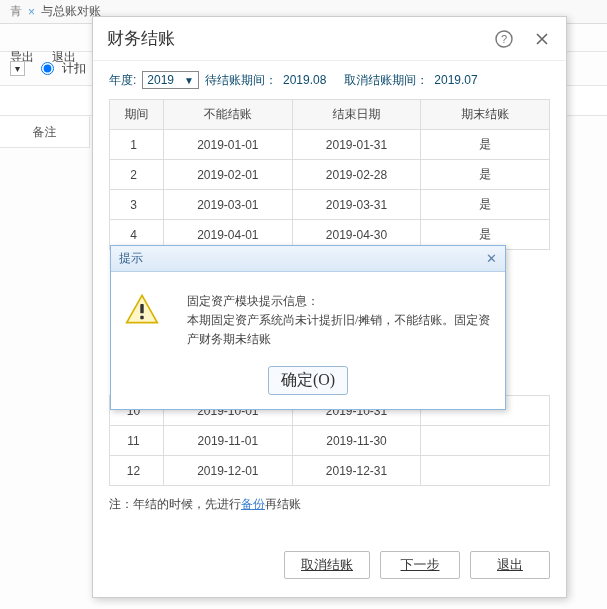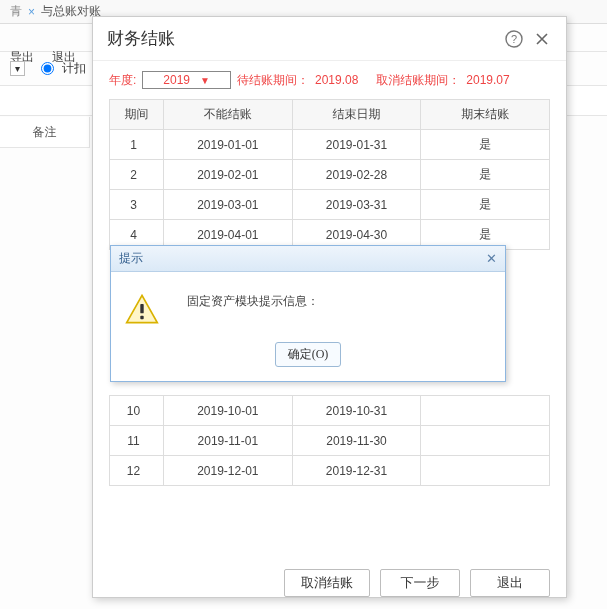--- a/index.html
+++ b/index.html
@@ -78,44 +78,45 @@
     background: #fff;
     border: 1px solid #ccc;
     box-shadow: 2px 2px 8px rgba(0,0,0,0.2);
     display: flex; flex-direction: column;
   }
   .modal-header {
     height: 44px;
     display: flex; align-items: center;
     padding: 0 14px;
     border-bottom: 1px solid #eee;
+    gap: 10px;
   }
   .modal-title { font-size: 17px; color: #333; flex: 1; }
   .modal-header .hicon {
     width: 20px; height: 20px;
     display: flex; align-items: center; justify-content: center;
     cursor: pointer; color: #666; font-size: 15px;
     margin-left: 8px;
   }
   .modal-body {
     flex: 1;
     padding: 6px 16px 10px 16px;
     overflow: hidden;
     position: relative;
   }
   .year-row {
     display: flex; align-items: center;
     height: 26px;
     margin-bottom: 6px;
     gap: 6px;
-    color: #ef4444;
+    color: #0c4a6e;
   }
   .year-select {
     border: 1px solid #888;
-    padding: 1px 20px;
+    padding: 1px 4px;
     background: #fff;
     font-size: 12px;
     display: inline-flex; align-items: center;
   }
   .year-select .arrow { margin-left: 10px; font-size: 10px; }
   table.grid {
     width: 100%;
     border-collapse: collapse;
     table-layout: fixed;
   }
@@ -131,24 +132,25 @@
     background: #f7f7f7;
   }
   .col-period { width: 50px; text-align: right; padding-right: 10px !important; }
   .note-row {
     margin-top: 10px;
     color: #444;
   }
   .note-row a { color: #3b7fd1; text-decoration: underline; cursor: pointer; }
   .modal-footer {
     height: 46px;
-    display: flex; align-items: flex-end;
+    display: flex; align-items: flex-start;
     justify-content: flex-end;
     padding: 0 16px;
     gap: 10px;
+    text-decoration: underline;
   }
   .btn {
     border: 1px solid #bdbdbd;
     background: #fff;
     padding: 4px 16px;
     font-size: 13px;
     color: #333;
     cursor: pointer;
     min-width: 80px;
     text-align: center;
@@ -192,21 +194,21 @@
   }
   .alert-footer {
     display: flex; justify-content: center;
     padding: 6px 0 14px 0;
   }
   .alert-footer .btn-sm {
     border: 1px solid #9bb9d6;
     border-radius: 3px;
     padding: 3px 12px;
     background: #f7fbff;
-    font-size: 12px;
+    font-size: 16px;
     cursor: pointer;
   }
 </style>
 </head>
 <body>
 
 <div class="app-bg">
   <div class="app-tabs">
     <span style="color:#888">青</span>
     <span class="tab-close">×</span>
@@ -318,20 +320,23 @@
       </tr>
       <tr>
         <td class="col-period">12</td>
         <td>2019-12-01</td>
         <td>2019-12-31</td>
         <td></td>
       </tr>
     </tbody>
       </table>
 
+    <div class="note-row">
+      <span>注：年结的时候，先进行</span><a>备份</a><span>再结账</span>
+    </div>
   </div>
   <div class="modal-footer">
     <div class="btn">取消结账</div>
     <div class="btn">下一步</div>
     <div class="btn">退出</div>
   </div>
 </div>
 
 <div class="alert">
   <div class="alert-header">
@@ -342,18 +347,19 @@
   <div class="alert-body">
     <div class="alert-icon">
       <svg viewBox="0 0 40 40">
         <polygon points="20,4 38,36 2,36" fill="#fff6c8" stroke="#d9b200" stroke-width="2"></polygon>
         <rect x="18" y="14" width="4" height="11" fill="#333" rx="1"></rect>
         <rect x="18" y="28" width="4" height="4" fill="#333" rx="1"></rect>
       </svg>
     </div>
     <div class="alert-text">
       <div>固定资产模块提示信息：</div>
+      <div>本期固定资产系统尚未计提折旧/摊销，不能结账。固定资产财务期未结账</div>
     </div>
   </div>
   <div class="alert-footer">
     <div class="btn-sm">确定(O)</div>
   </div>
 </div>
 
 </body></html>

